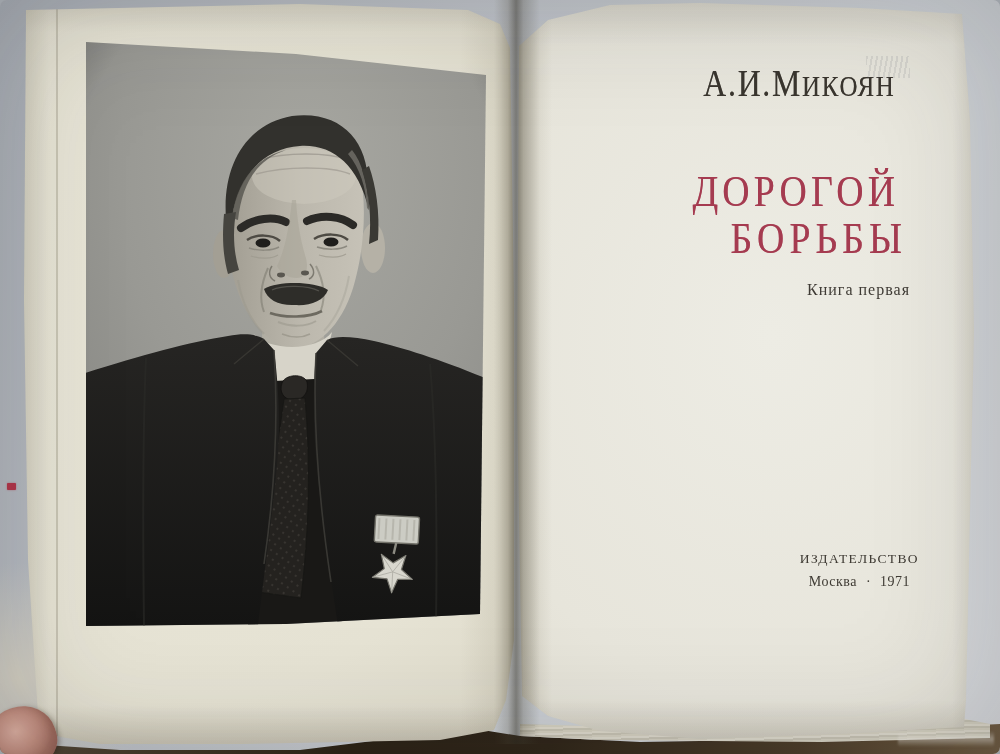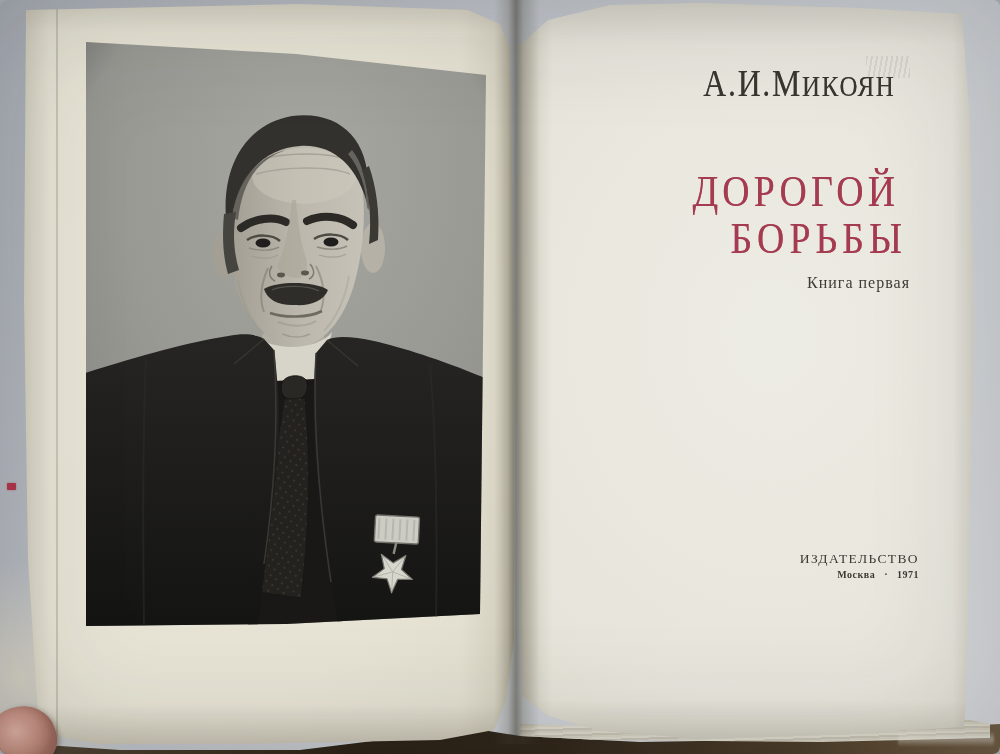--- a/index.html
+++ b/index.html
@@ -57,24 +57,24 @@
   
   .txt{position:absolute;z-index:6;white-space:nowrap;}
   .author{top:62px;right:104px;color:#3a362f;letter-spacing:2px;
     transform:scaleX(.86);transform-origin:right bottom;text-shadow:0 0 .5px rgba(58,54,47,.6);}
   .author .lead{font-size:37px;}
   .author .rest{font-size:29px;}
   .title-1{top:165px;right:101px;font-size:45px;font-weight:500;color:#a53b50;letter-spacing:5px;
     transform:scaleX(.84);transform-origin:right top;text-shadow:0 0 .6px rgba(165,59,80,.6);}
   .title-2{top:212px;right:93px;font-size:45px;font-weight:500;color:#a53b50;letter-spacing:6px;
     transform:scaleX(.84);transform-origin:right top;text-shadow:0 0 .6px rgba(165,59,80,.6);}
-  .edition{top:274px;right:90px;font-size:16px;color:#3f3b35;letter-spacing:1px;}
-  .publisher{top:550px;right:81px;text-align:right;color:#3e3a33;font-size:13.5px;
+  .edition{top:281px;right:90px;font-size:16px;color:#3f3b35;letter-spacing:1px;}
+  .publisher{top:550px;right:81px;text-align:center;color:#3e3a33;font-size:13.5px;
     letter-spacing:1.4px;line-height:1.3;}
-  .imprint{font-size:10px;letter-spacing:.5px;font-weight:bold;}
+  .imprint{margin-top:5px;font-size:14px;letter-spacing:.5px;}
   .imprint .sep{display:inline-block;margin:0 9px;}
 
   .pencil{position:absolute;left:866px;top:56px;width:44px;height:22px;z-index:7;opacity:.5;
     background:repeating-linear-gradient(100deg, rgba(90,95,110,.25) 0 2px, rgba(90,95,110,0) 2px 5px);
     filter:blur(.6px);}
   .watermark{position:absolute;left:898px;top:731px;width:96px;height:16px;z-index:11;
     background:linear-gradient(180deg, rgba(235,232,225,0) 0%, rgba(235,232,225,.45) 50%, rgba(235,232,225,0) 100%);
     filter:blur(1px);}
 
   .finger{position:absolute;left:-10px;top:706px;width:66px;height:62px;z-index:10;

